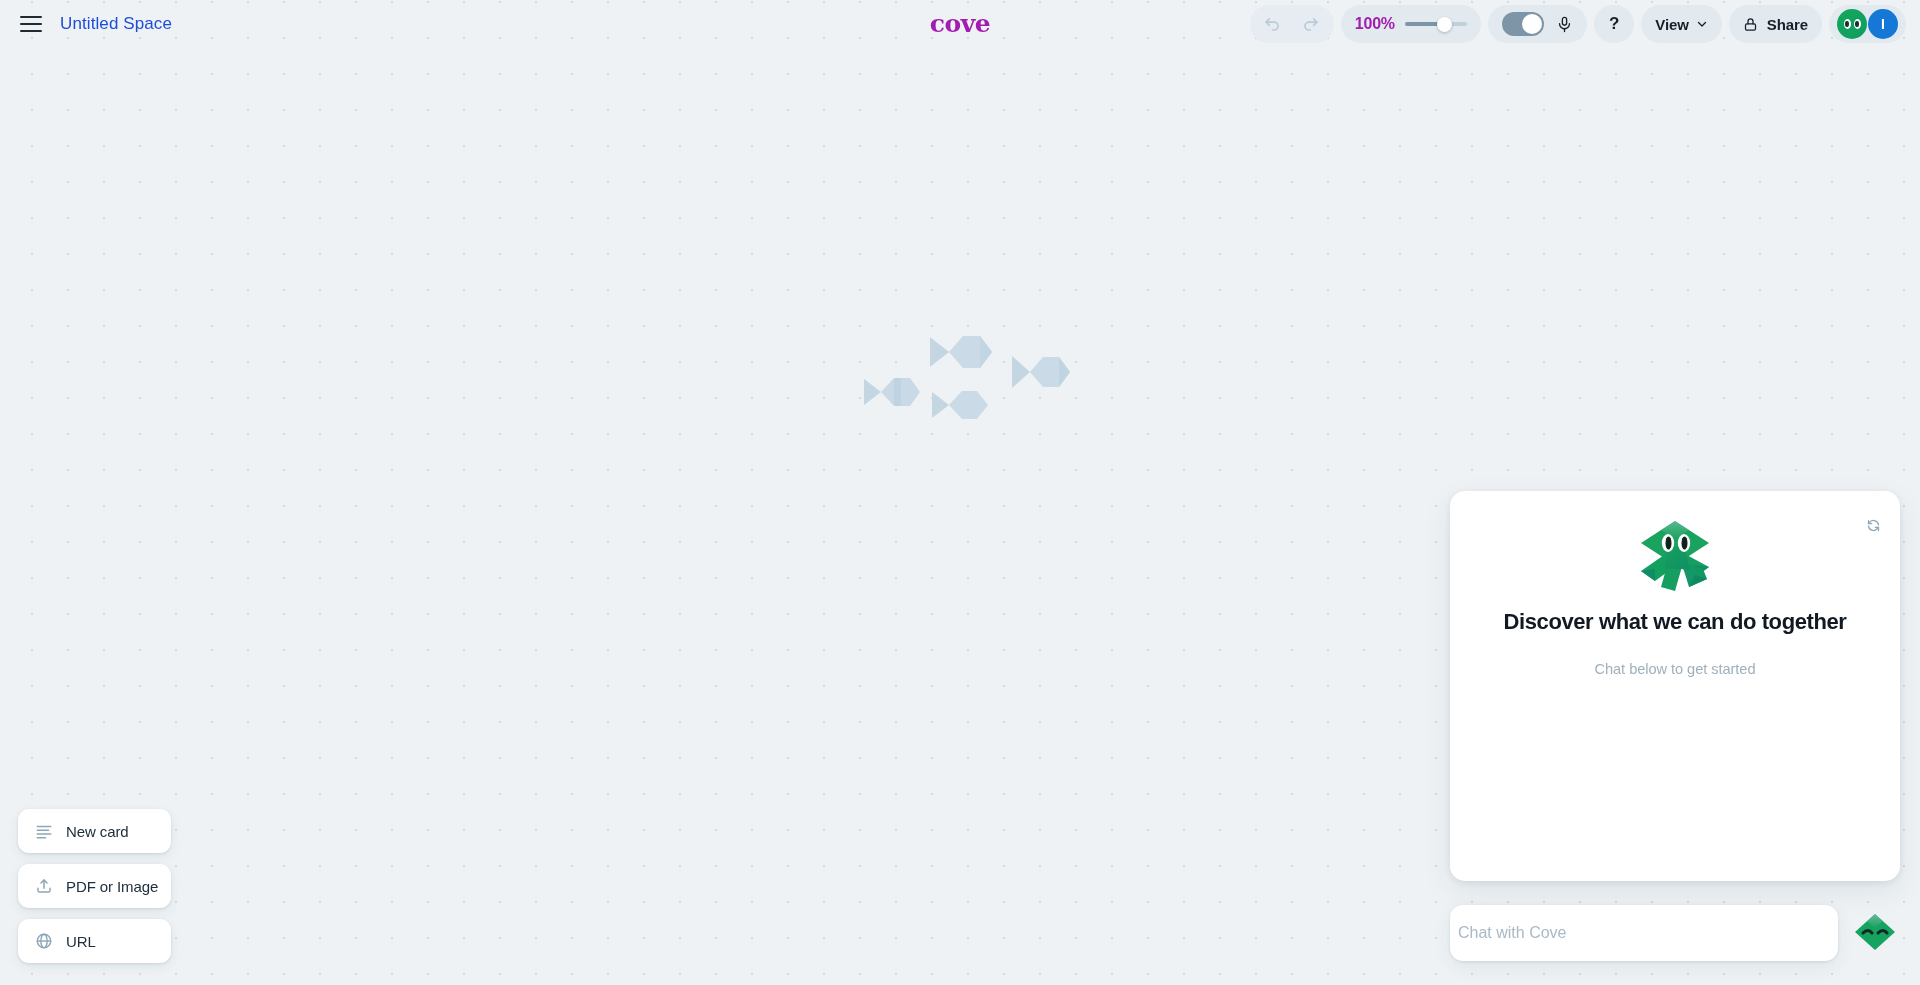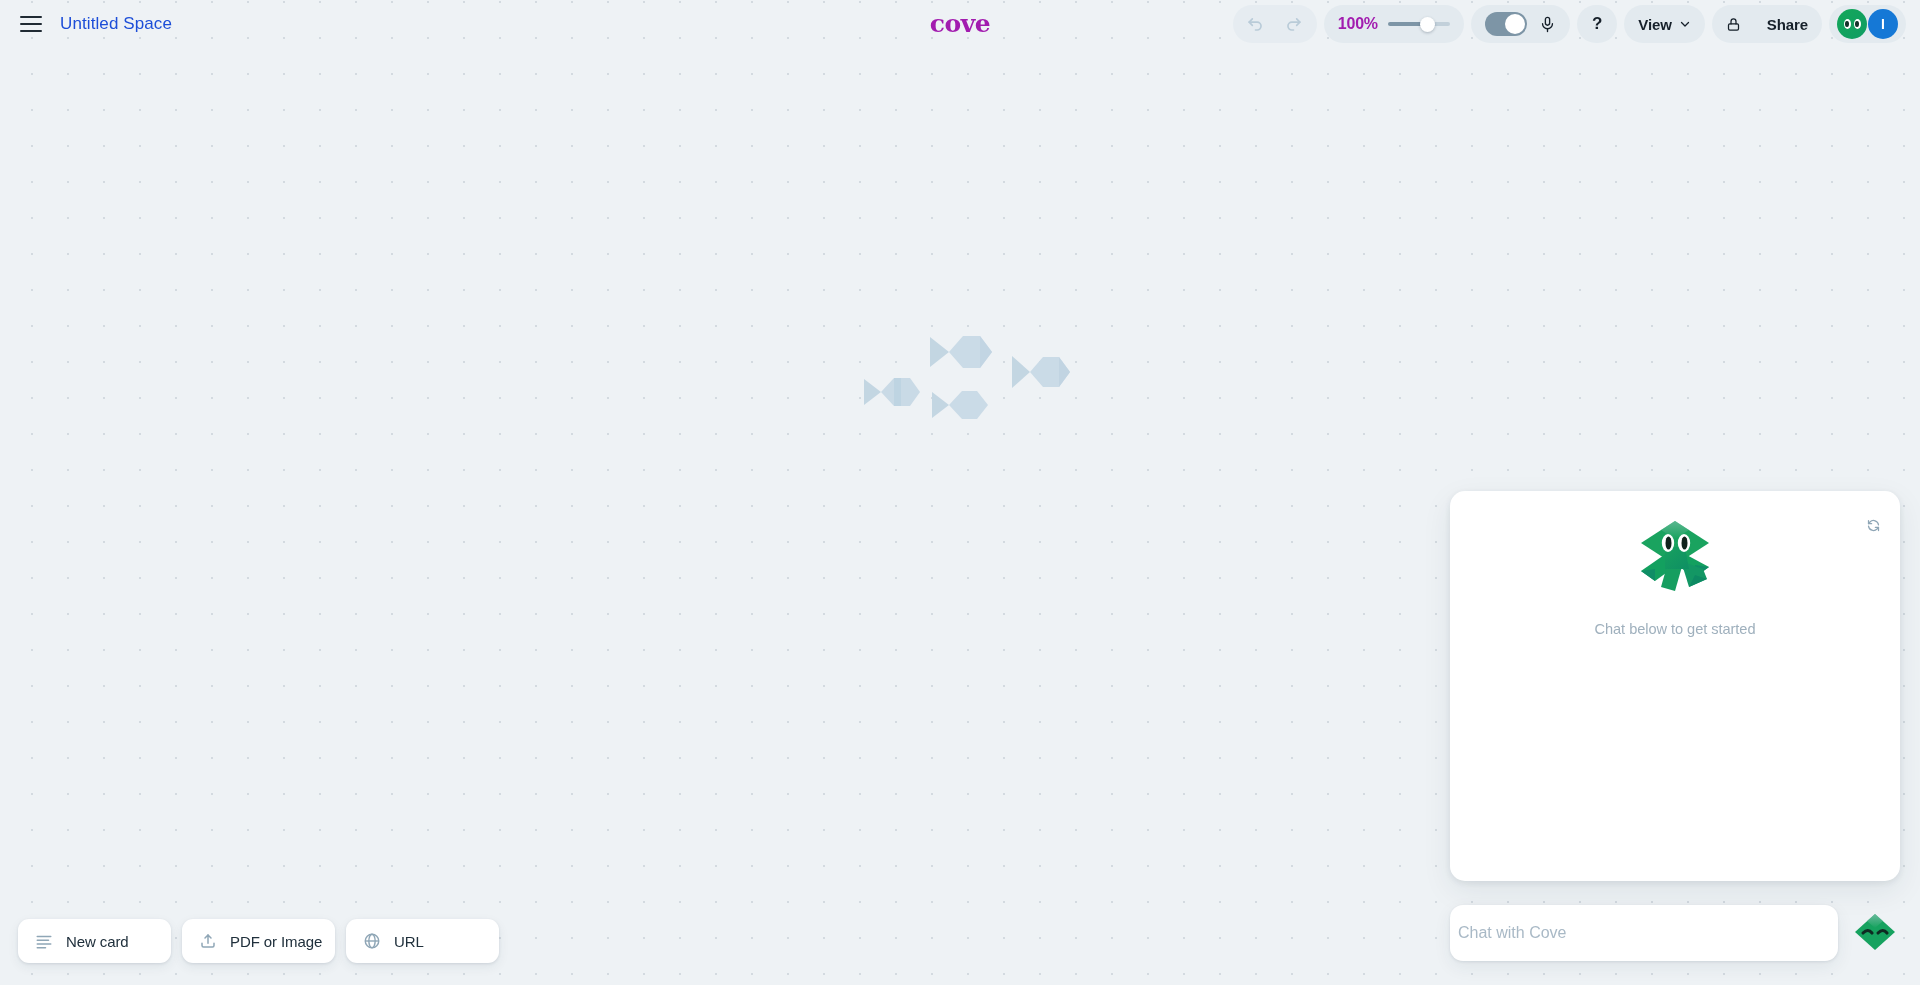--- a/index.html
+++ b/index.html
@@ -104,21 +104,21 @@
   .avatar .eye::after { content:""; position:absolute; left:1.6px; top:2px; width:3.6px; height:6px; background:#14332b; border-radius:50%; }
   .avatar .eyes { display:flex; gap:3px; }
   .avatar .initial { color:#fff; font-weight:700; font-size:14px; }
 
   
   .fish { position:absolute; opacity:1; }
 
   
   #left-actions {
     position: absolute; left: 18px; bottom: 22px;
-    display:flex; gap: 11px;
+    display:flex; flex-direction: column; gap: 11px;
     z-index: 20;
   }
   .action-btn {
     width: 153px; height: 44px;
     background:#fff;
     border-radius: 11px;
     box-shadow: 0 1px 3px rgba(30,50,70,.11), 0 4px 12px rgba(30,50,70,.07);
     display:flex; align-items:center; gap: 13px;
     padding-left: 17px;
     cursor:pointer;
@@ -263,21 +263,21 @@
       <span class="qmark">?</span>
     </div>
 
     <div class="pill" style="gap:7px;">
       <span class="view-label">View</span>
       <svg width="12" height="12" viewBox="0 0 24 24" fill="none" stroke="#16202a" stroke-width="2.6" stroke-linecap="round" stroke-linejoin="round">
         <polyline points="5 9 12 16 19 9"></polyline>
       </svg>
     </div>
 
-    <div class="pill" style="gap:26px;">
+    <div class="pill" style="gap:9px;">
       <svg width="15" height="15" viewBox="0 0 24 24" fill="none" stroke="#16202a" stroke-width="2" stroke-linecap="round" stroke-linejoin="round">
         <rect x="4" y="11" width="16" height="10" rx="2.2"></rect>
           <path d="M8 11V7a4 4 0 0 1 8 0v4"></path>
       </svg>
       <span class="share-label">Share</span>
     </div>
 
     <div class="pill avatars" style="padding:0 8px 0 8px;">
       <div class="avatar cove">
         <div class="eyes">
@@ -369,20 +369,21 @@
 
       <path d="M38 30 L58 30 L62 52 L38 52 Z" fill="url(#g2)"></path>
 
       <ellipse cx="41" cy="26" rx="6.2" ry="9" fill="#fff"></ellipse>
       <ellipse cx="57" cy="26" rx="6.2" ry="9" fill="#fff"></ellipse>
       <ellipse cx="41.5" cy="26" rx="3" ry="6.6" fill="#10221c"></ellipse>
       <ellipse cx="57.5" cy="26" rx="3" ry="6.6" fill="#10221c"></ellipse>
     </svg>
   </div>
 
+  <div class="panel-title">Discover what we can do together</div>
 
 
   <div class="panel-foot">Chat below to get started</div>
 </div>
 
 <div id="chat-input-row">
   <input id="chat-input" type="text" placeholder="Chat with Cove" style="">
   <div class="cove-fab">
     <svg width="50" height="50" viewBox="0 0 50 50">
       <defs>

